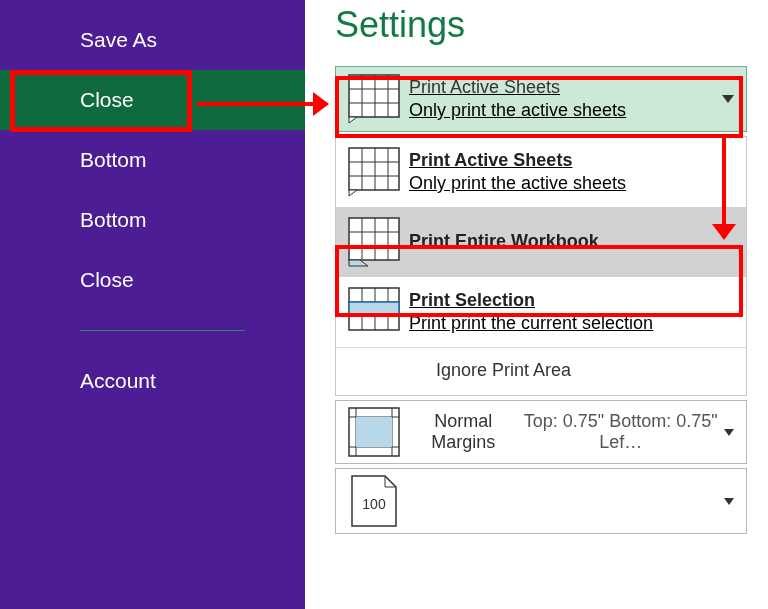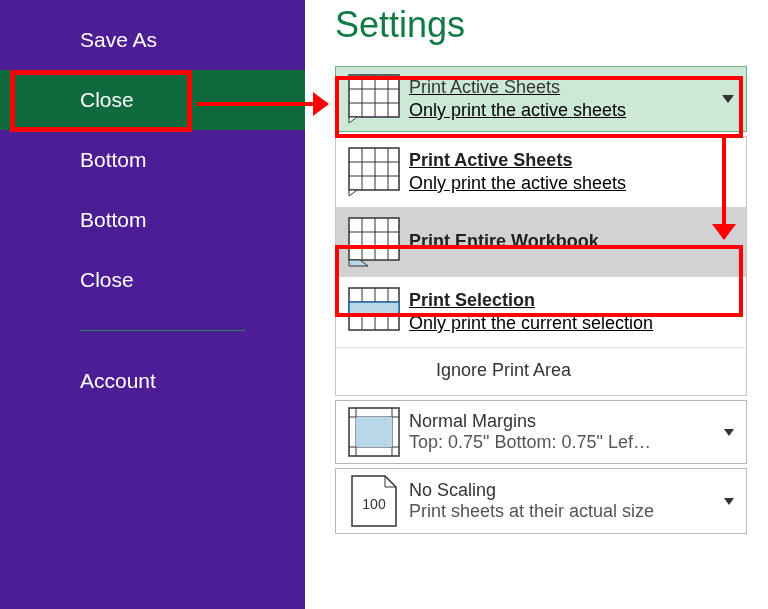--- a/index.html
+++ b/index.html
@@ -22,21 +22,21 @@
 
 .icon-col { width: 60px; display: flex; justify-content: center; }
 .text-col { padding-left: 5px; flex: 1; text-decoration: underline; }
 .opt-title { font-size: 18px; color: #333; margin-bottom: 2px; }
 .opt-title.bold { font-weight: 600; color: #222; }
 .opt-desc { font-size: 18px; color: #000000; }
 
 .row-sep { border-top: 1px solid #dcdcdc; margin: 0; }
 
 .margin-box, .scale-box { border: 1px solid #b7b7b7; width: 412px; display: flex; align-items: center; padding: 6px 8px; margin-top: 4px; }
-.margin-text, .scale-text { display: flex; flex-direction: column; padding-left: 5px; flex: 1; }
+.margin-text, .scale-text { display: flex; padding-left: 5px; flex: 1; text-align: center; }
 .m-title { font-size: 18px; color: #333; }
 .m-desc { font-size: 18px; color: #555; }
 
 .caret { position: absolute; right: 12px; top: 50%; transform: translateY(-50%); width: 0; height: 0; border-left: 6px solid transparent; border-right: 6px solid transparent; border-top: 8px solid #333; }
 .caret-sm { width: 0; height: 0; border-left: 5px solid transparent; border-right: 5px solid transparent; border-top: 7px solid #333; margin-left: auto; margin-right: 4px; }
 
 
 .hl { position: absolute; border: 4px solid #ff0000; pointer-events: none; }
 .hl1 { top: 70px; left: 10px; width: 182px; height: 62px; border-width: 5px; }
 .hl2 { top: 76px; left: 335px; width: 408px; height: 62px; }
@@ -129,21 +129,21 @@
             <line x1="1" y1="15" x2="51" y2="15" stroke="#333"></line>
             <line x1="1" y1="29" x2="51" y2="29" stroke="#333"></line>
             <line x1="14" y1="1" x2="14" y2="43" stroke="#333"></line>
             <line x1="27" y1="1" x2="27" y2="43" stroke="#333"></line>
             <line x1="40" y1="1" x2="40" y2="43" stroke="#333"></line>
             <rect x="1" y="15" width="50" height="14" fill="#b8d8ea" stroke="#1f6aa5" stroke-width="1.5"></rect>
           </svg>
       </div>
       <div class="text-col">
         <div class="opt-title bold">Print Selection</div>
-        <div class="opt-desc">Only print the current selection</div>
+        <div class="opt-desc">Print print the current selection</div>
       </div>
     </div>
     <div class="row-sep"></div>
     <div class="option-row ignore">
       <span class="opt-title">Ignore Print Area</span>
     </div>
   </div>
 
   <div class="margin-box">
     <div class="icon-col">
@@ -164,24 +164,20 @@
   </div>
 
   <div class="scale-box">
     <div class="icon-col">
       <svg class="scale-icon" viewBox="0 0 46 52">
           <polygon points="1,1 34,1 45,12 45,51 1,51" fill="#fff" stroke="#333" stroke-width="1.5"></polygon>
           <polyline points="34,1 34,12 45,12" fill="none" stroke="#333"></polyline>
           <text x="23" y="34" font-size="14" text-anchor="middle" fill="#333">100</text>
         </svg>
     </div>
-    <div class="scale-text">
-      <div class="m-title">No Scaling</div>
-      <div class="m-desc">Print sheets at their actual size</div>
-    </div>
     <div class="caret-sm"></div>
   </div>
 </div>
 
 <div class="hl hl1"></div>
 <div class="hl hl2"></div>
 <div class="hl hl3"></div>
 <div class="arrow-h"></div>
 <div class="arrow-v"></div>
 

